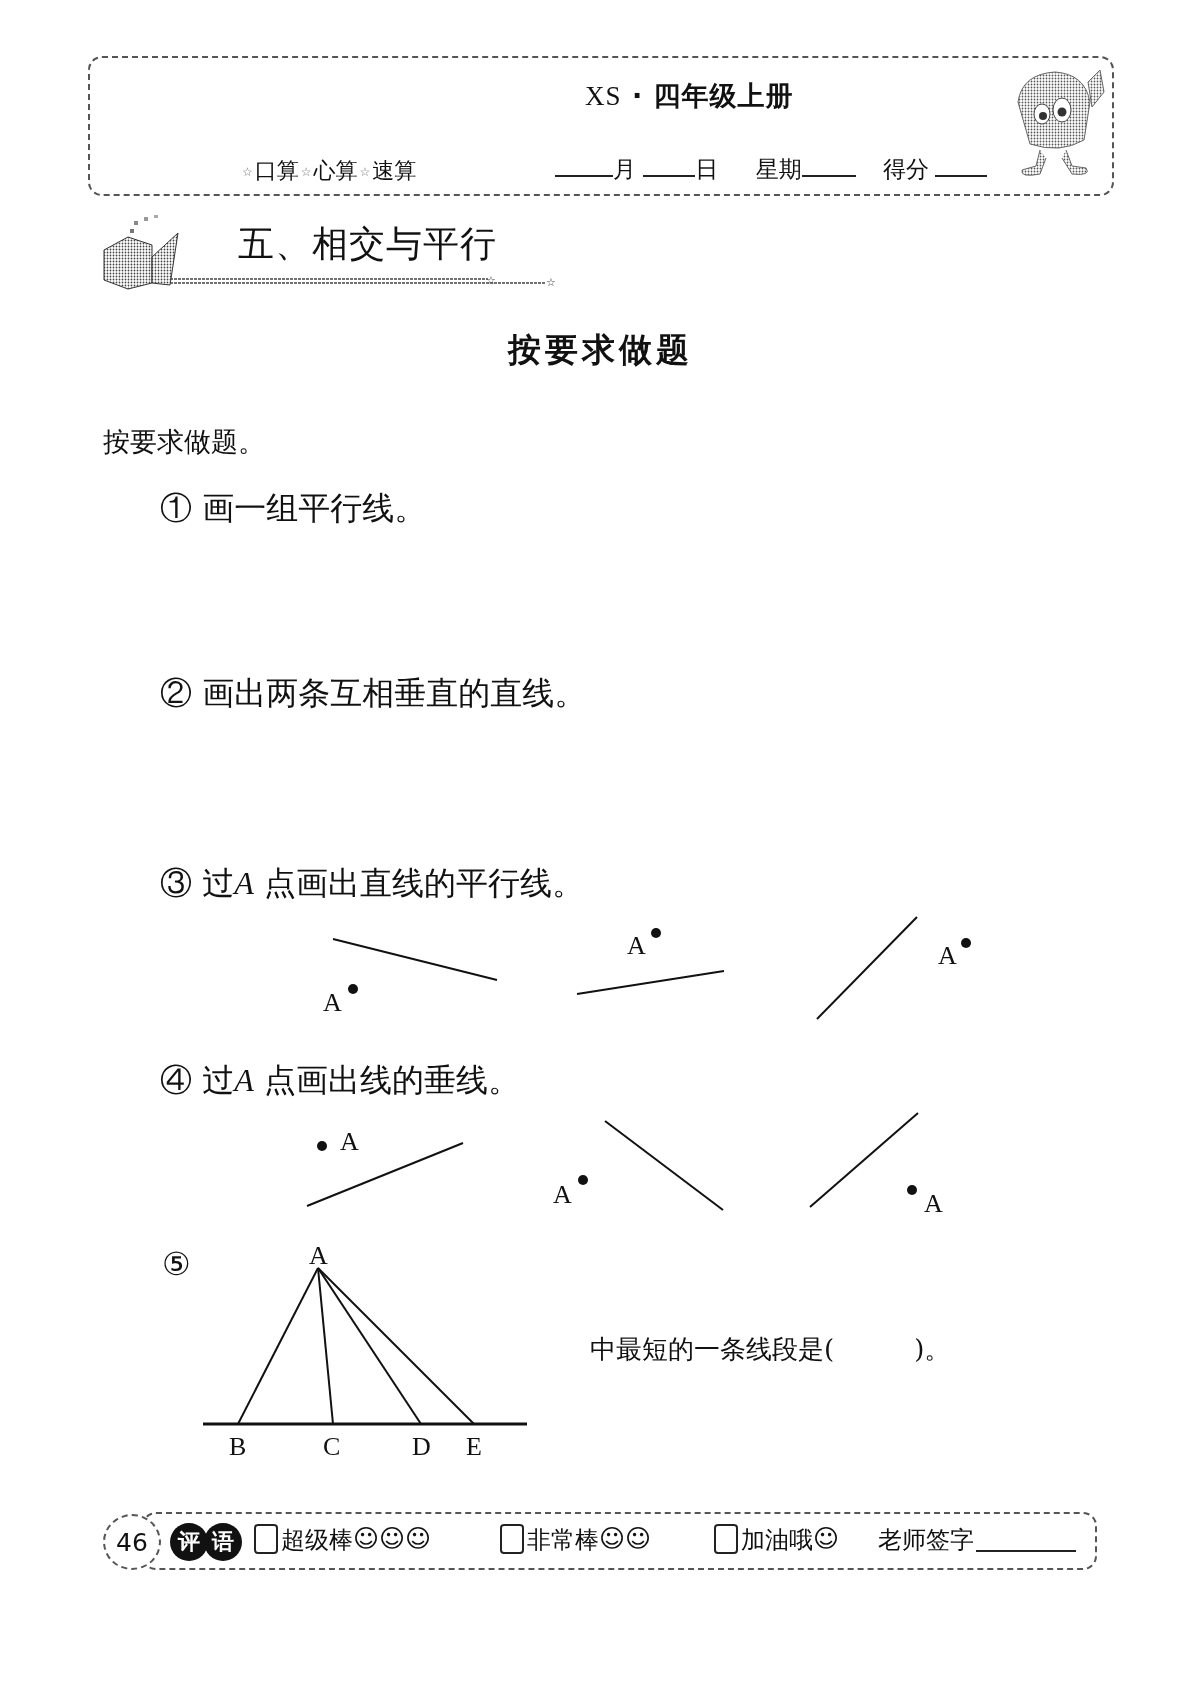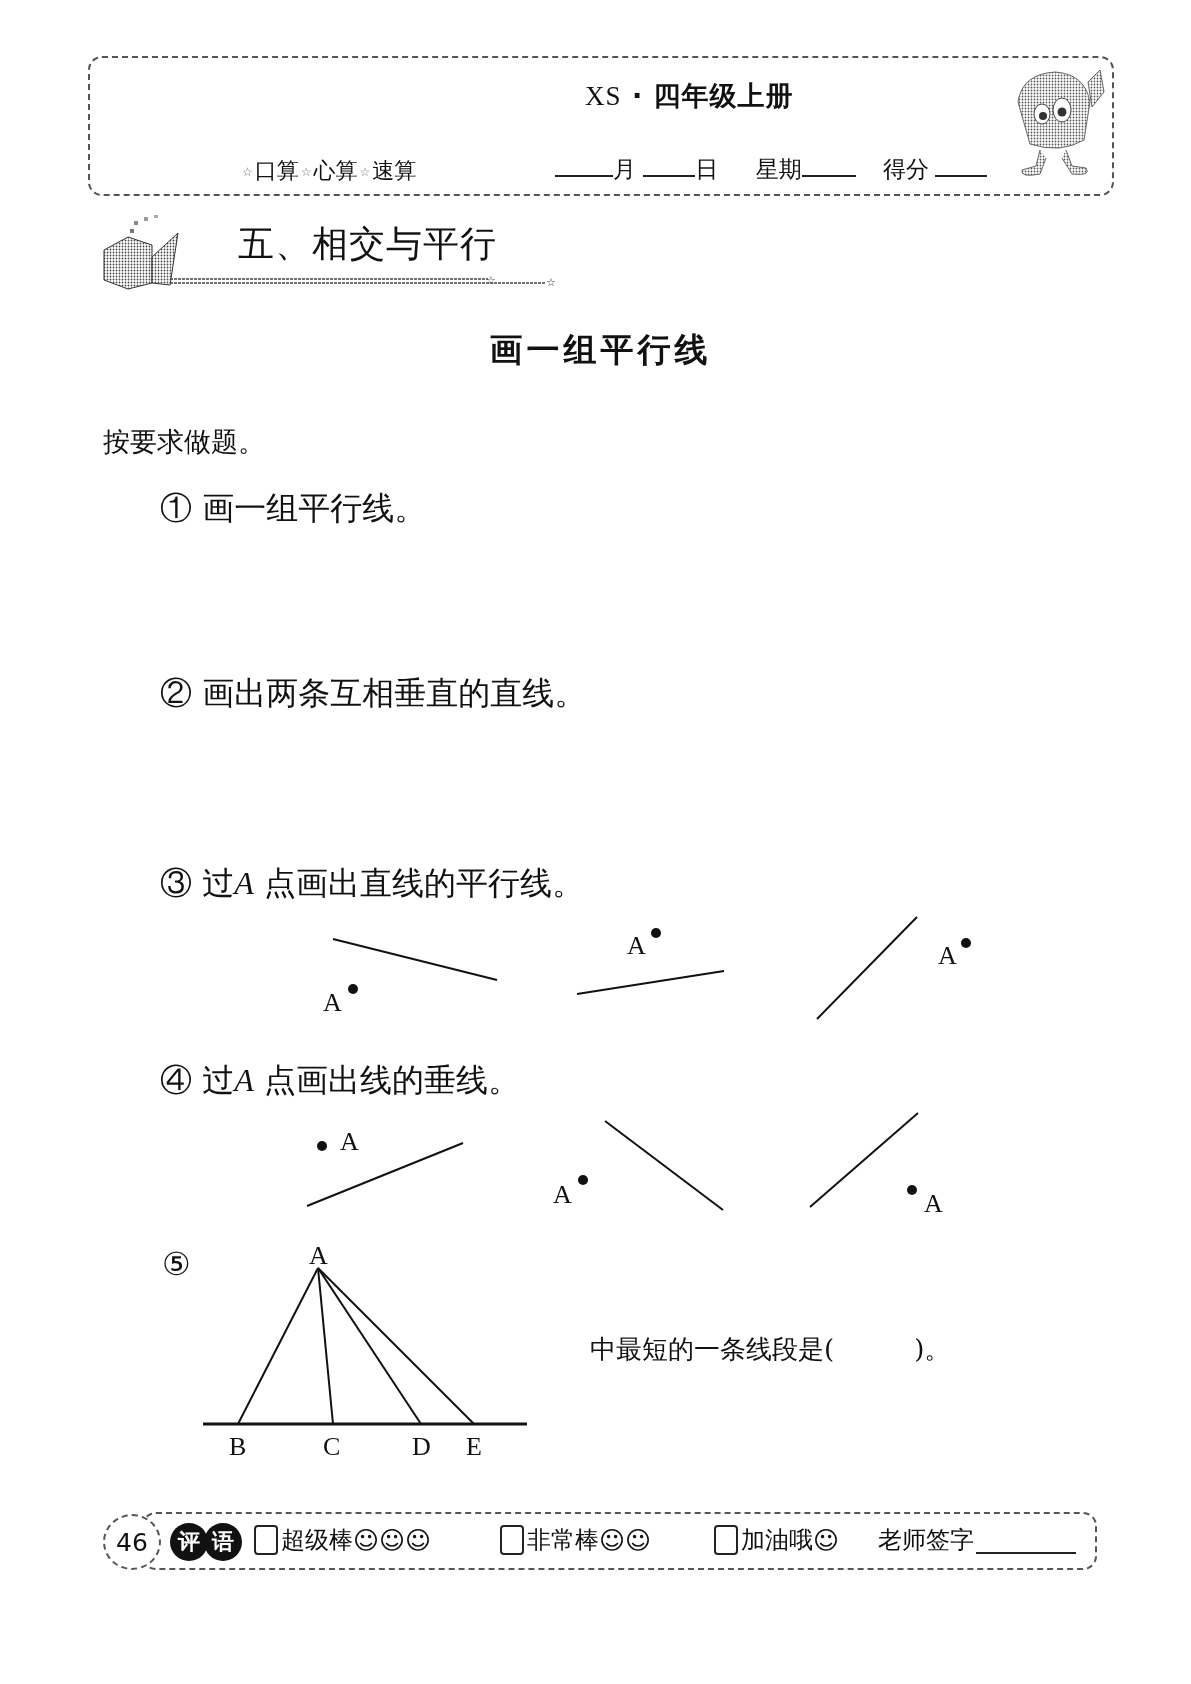--- a/index.html
+++ b/index.html
@@ -30,21 +30,21 @@
   .q5-text { left:590px; top:1332px; font-size:26px; white-space:nowrap; }
   .footer-box { left:142px; top:1512px; width:955px; height:58px; border:2px dashed #555;
                 border-radius:14px; box-sizing:border-box; }
   .page-num { left:103px; top:1514px; width:58px; height:56px; border:2px dashed #555; border-radius:50%;
               box-sizing:border-box; font-family:"DejaVu Sans", sans-serif; font-size:25px;
               display:flex; align-items:center; justify-content:center; background:#fff;text-align:center; }
   .review-badge { left:170px; top:1523px; height:38px; display:flex; }
   .review-badge span { width:38px; height:38px; border-radius:50%; background:#111; color:#fff;
                        font-family:"DejaVu Sans", sans-serif; font-weight:bold; font-size:22px;
                        display:flex; align-items:center; justify-content:center; margin-right:-4px; }
-  .rating { top:1524px; font-family:"DejaVu Sans", sans-serif; font-size:24px; display:flex; align-items:center; white-space:nowrap; }
+  .rating { top:1524px; font-family:"DejaVu Sans", sans-serif; font-size:24px; display:flex; white-space:nowrap; }
   .checkbox { width:24px; height:30px; border:2px solid #222; border-radius:4px; margin-right:3px; box-sizing:border-box; }
   .smiley { font-size:25px; }
   .sign-line { display:inline-block; width:100px; border-bottom:2px solid #222; height:26px; margin-left:2px; }
 </style>
 </head>
 <body>
 
 <div class="abs header-box"></div>
 <div class="abs grade">
   <span class="xs">XS</span><span> · </span><span>四年级上册</span>
@@ -90,21 +90,21 @@
     <rect x="54" y="0" width="4" height="3" fill="#aaa"></rect>
 </svg>
 <div class="abs section-title">五、相交与平行</div>
 <svg class="abs section-rule" viewBox="0 0 390 10">
   <line x1="0" y1="3" x2="318" y2="3" stroke="#444" stroke-width="1.5" stroke-dasharray="3 1"></line>
   <line x1="0" y1="7" x2="375" y2="7" stroke="#444" stroke-width="1.5" stroke-dasharray="3 1"></line>
   <text x="316" y="8" font-size="11" fill="#444">☆</text>
   <text x="376" y="10" font-size="11" fill="#444">☆</text>
 </svg>
 
-<div class="abs subtitle">画一组平行线</div>
+<div class="abs subtitle">按要求做题</div>
 <div class="abs instr">按要求做题。</div>
 
 <div class="abs q" style="top:487px">
   <span>①</span>
   <span>画一组平行线。</span>
 </div>
 <div class="abs q" style="top:672px">
   <span>②</span>
   <span>画出两条互相垂直的直线。</span>
 </div>

